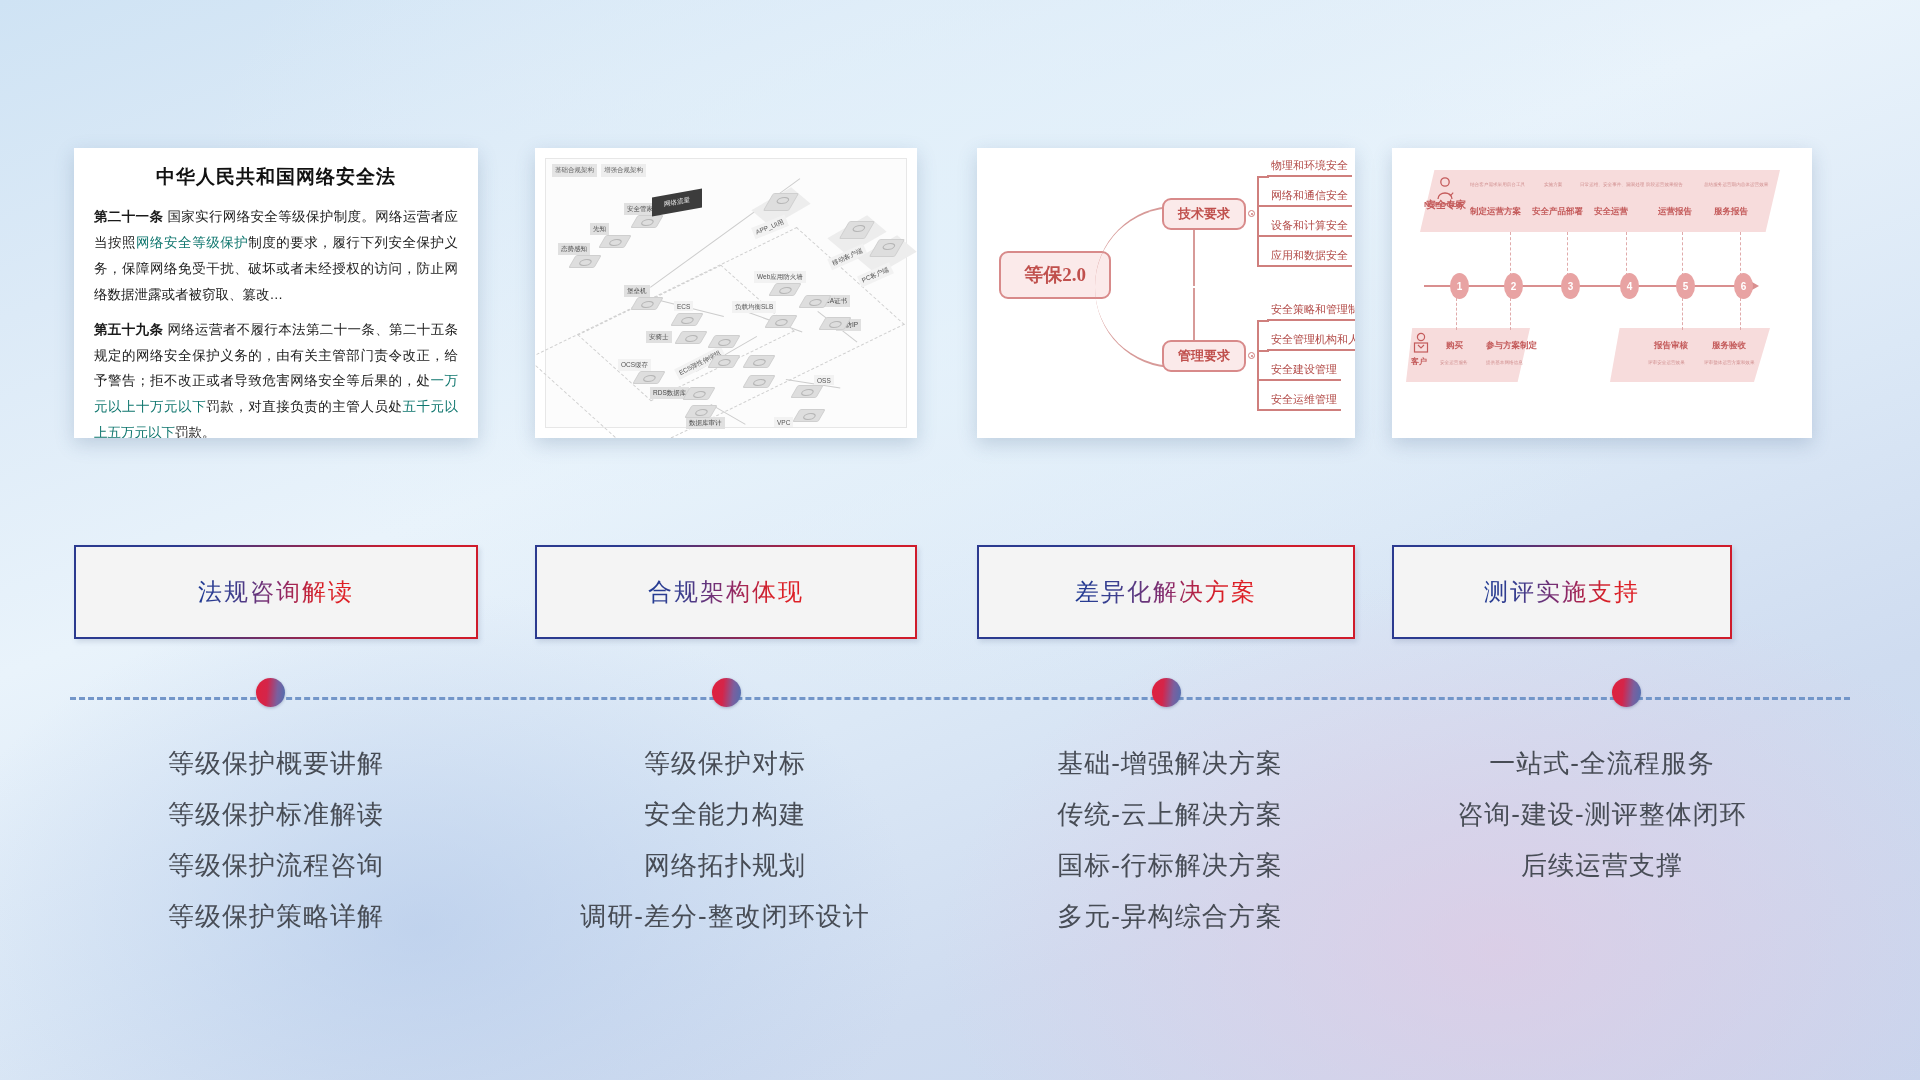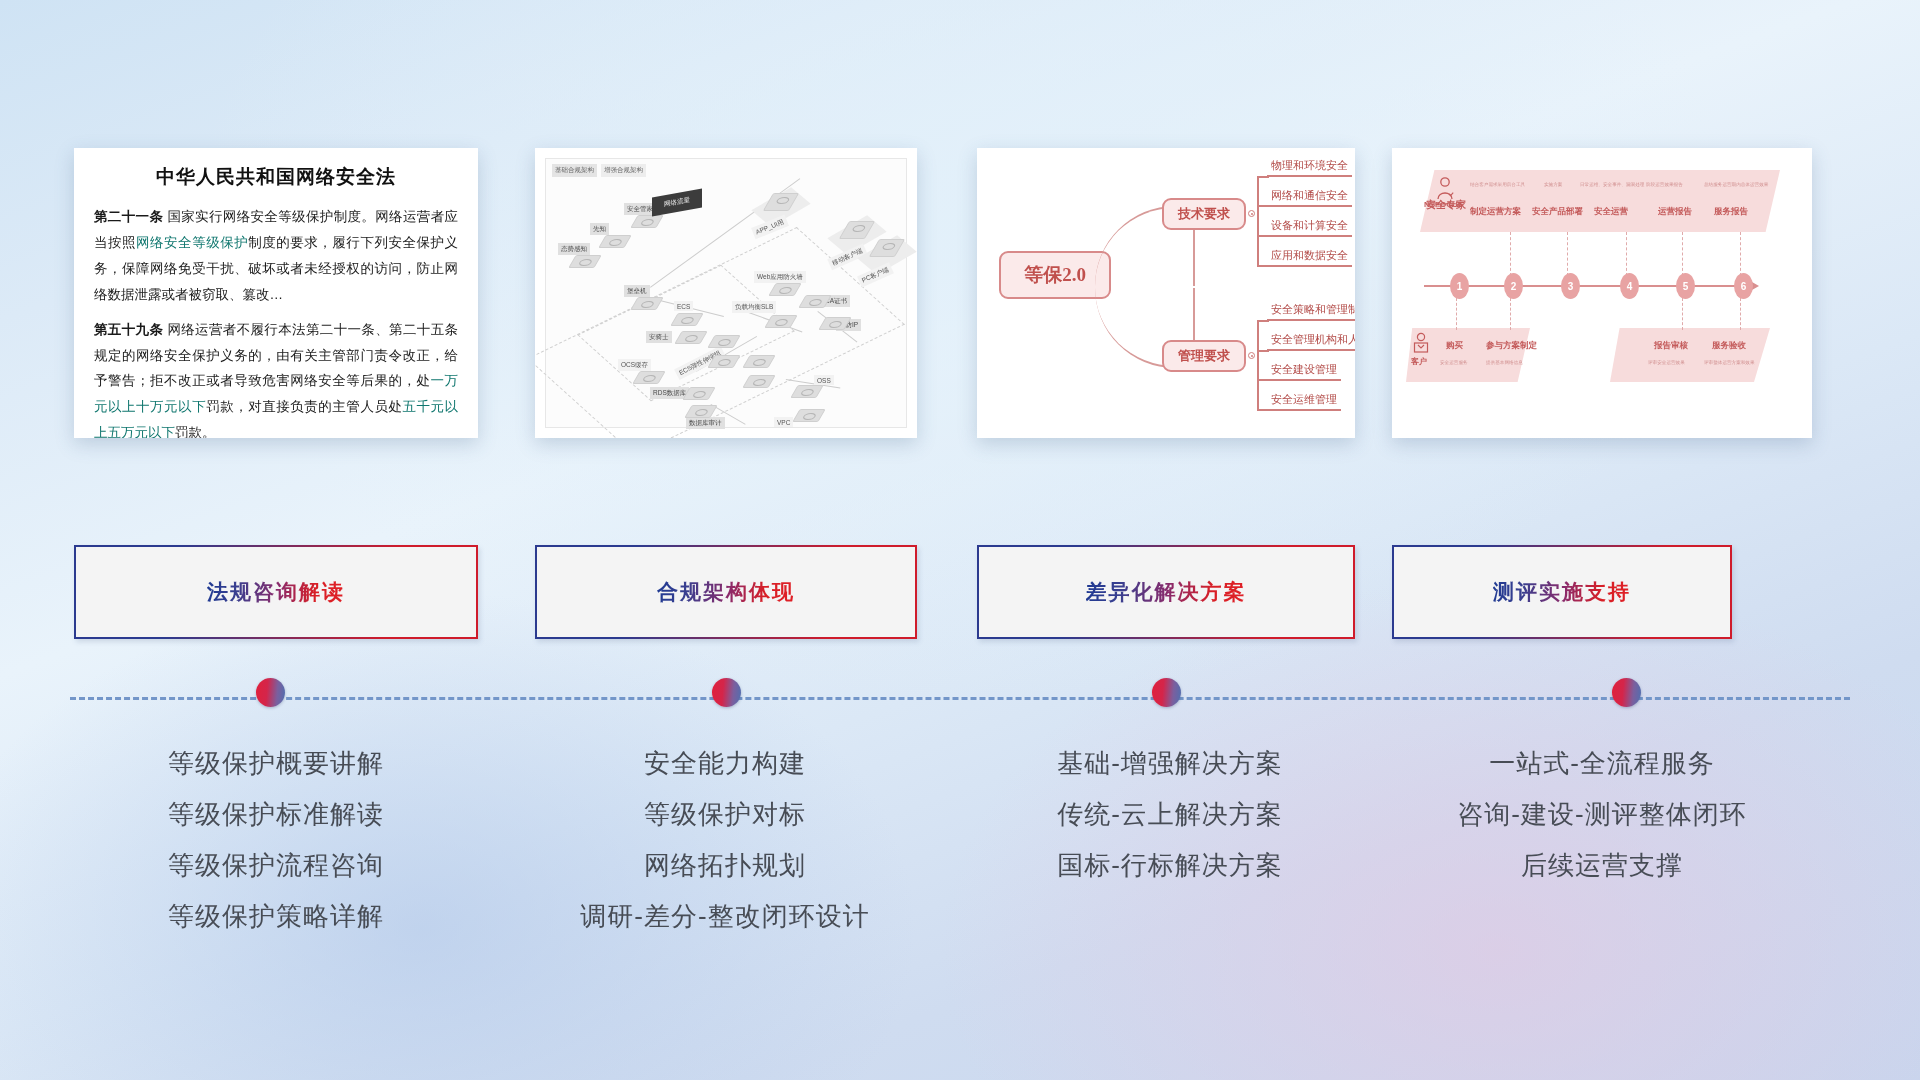--- a/index.html
+++ b/index.html
@@ -113,21 +113,21 @@
   .title-box {
     position:absolute; top:0; height:94px;
     background:#f4f4f4; display:flex; align-items:center; justify-content:center;
     box-shadow: 2px 3px 5px rgba(80,100,140,0.18);
   }
   .t1 { left:74px;   width:404px; border:2px solid; border-image: linear-gradient(100deg,#2b3a8f 0%, #2b3a8f 25%, #cf1b2b 78%) 1; }
   .t2 { left:535px;  width:382px; border:2px solid; border-image: linear-gradient(100deg,#2b3a8f 0%, #2b3a8f 25%, #cf1b2b 78%) 1; }
   .t3 { left:977px;  width:378px; border:2px solid; border-image: linear-gradient(100deg,#2b3a8f 0%, #2b3a8f 25%, #cf1b2b 78%) 1; }
   .t4 { left:1392px; width:340px; border:2px solid; border-image: linear-gradient(100deg,#2b3a8f 0%, #2b3a8f 25%, #cf1b2b 78%) 1; }
   .title-text {
-    font-size: 21px; font-weight: 700; letter-spacing: 2px;
+    font-size: 24px; font-weight: 400; letter-spacing: 2px;
     background: linear-gradient(95deg, #1f3a93 0%, #3a3f8f 22%, #8b2a6a 52%, #d81f26 78%, #e02026 100%);
     -webkit-background-clip: text; background-clip: text;
     -webkit-text-fill-color: transparent; color: transparent;
   }
 
   
   .timeline { position:absolute; left:0; top:690px; width:1920px; height:40px; }
   .tl-line {
     position:absolute; left:70px; top:7px; width:1780px; height:0;
     border-top: 3px dashed #7396c9;
@@ -372,29 +372,30 @@
   </div>
 
   <div class="lists">
     <div class="col c1">
       <div class="li">等级保护概要讲解</div>
       <div class="li">等级保护标准解读</div>
       <div class="li">等级保护流程咨询</div>
       <div class="li">等级保护策略详解</div>
     </div>
     <div class="col c2">
+      <div class="li">等级保护对标</div>
       <div class="li">安全能力构建</div>
-      <div class="li">等级保护对标</div>
       <div class="li">网络拓扑规划</div>
       <div class="li">调研-差分-整改闭环设计</div>
     </div>
     <div class="col c3">
       <div class="li">基础-增强解决方案</div>
       <div class="li">传统-云上解决方案</div>
       <div class="li">国标-行标解决方案</div>
+      <div class="li">多元-异构综合方案</div>
     </div>
     <div class="col c4">
       <div class="li">一站式-全流程服务</div>
       <div class="li">咨询-建设-测评整体闭环</div>
       <div class="li">后续运营支撑</div>
     </div>
   </div>
 
 </div>
 

